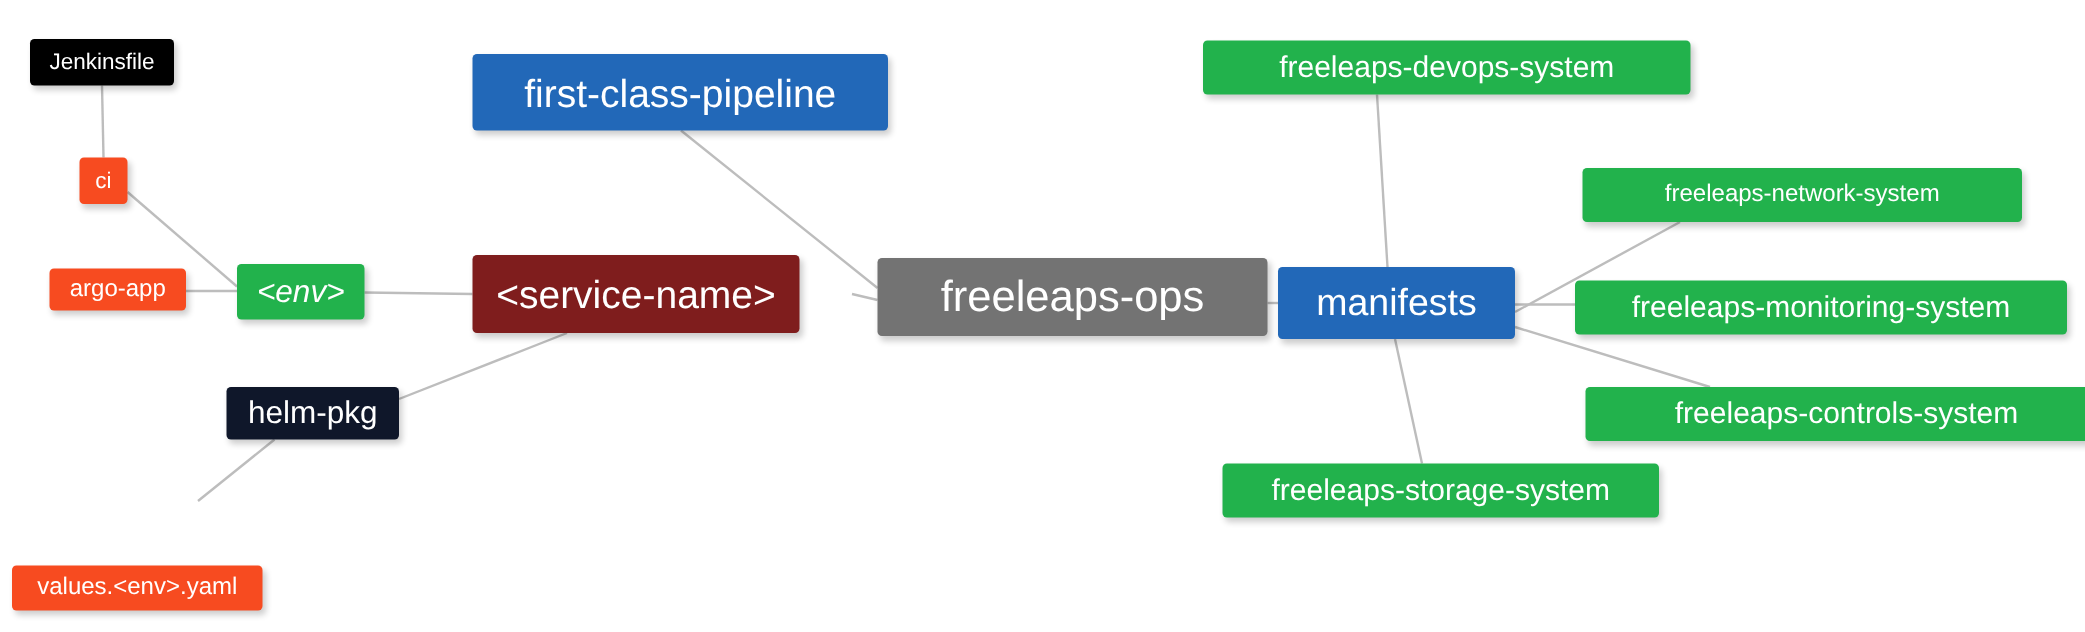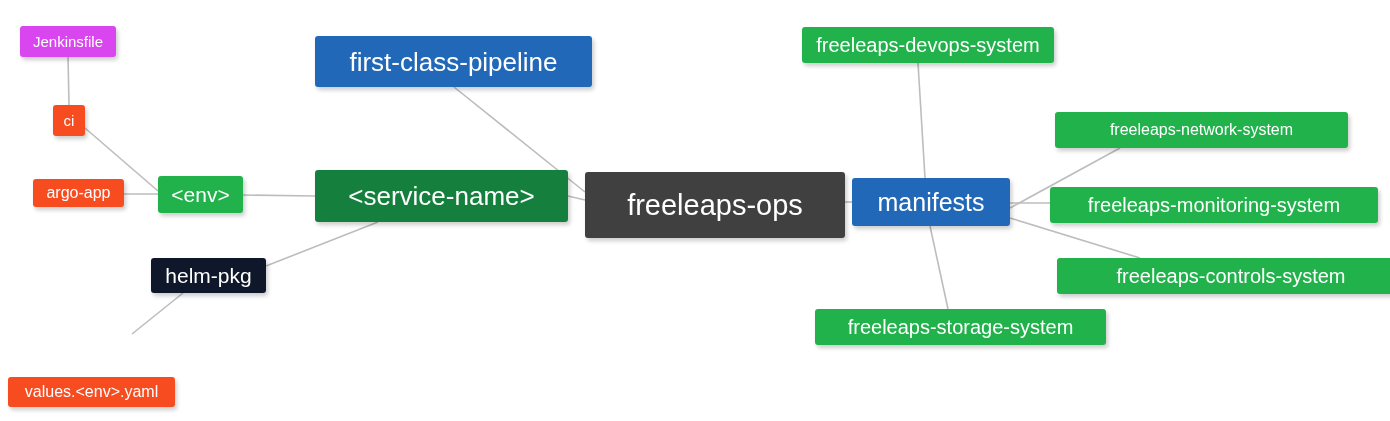--- a/index.html
+++ b/index.html
@@ -58,51 +58,51 @@
       <line x1="158" y1="194" x2="124" y2="194" stroke="#bdbdbd" stroke-width="1.6"></line>
       <line x1="69" y1="105" x2="68" y2="57" stroke="#bdbdbd" stroke-width="1.6"></line>
       <line x1="183" y1="293" x2="132" y2="334" stroke="#bdbdbd" stroke-width="1.6"></line>
       <line x1="925" y1="178" x2="918" y2="63" stroke="#bdbdbd" stroke-width="1.6"></line>
       <line x1="1010" y1="208" x2="1120" y2="148" stroke="#bdbdbd" stroke-width="1.6"></line>
       <line x1="1010" y1="203" x2="1050" y2="203" stroke="#bdbdbd" stroke-width="1.6"></line>
       <line x1="1010" y1="218" x2="1140" y2="258" stroke="#bdbdbd" stroke-width="1.6"></line>
       <line x1="930" y1="226" x2="948" y2="309" stroke="#bdbdbd" stroke-width="1.6"></line>
     </svg>
   <div id="node-layer">
-      <div class="node" style="left: 585px; top: 172px; width: 260px; height: 66px; background: #404040; font-size: 29px;">
+      <div class="node" style="left: 585px; top: 172px; width: 260px; height: 52px; background: #737373; font-size: 29px;">
         <span class="node-label">freeleaps-ops</span>
       </div>
-      <div class="node" style="left: 315px; top: 170px; width: 253px; height: 52px; background: #15803d; font-size: 26px;">
+      <div class="node" style="left: 315px; top: 170px; width: 218px; height: 52px; background: #7f1d1d; font-size: 26px;">
         <span class="node-label">&lt;service-name&gt;</span>
       </div>
       <div class="node" style="left: 315px; top: 36px; width: 277px; height: 51px; background: rgb(34, 104, 184); font-size: 26px;">
         <span class="node-label">first-class-pipeline</span>
       </div>
       <div class="node" style="left: 852px; top: 178px; width: 158px; height: 48px; background: rgb(34, 104, 184); font-size: 25px;">
         <span class="node-label">manifests</span>
       </div>
-      <div class="node" style="left: 158px; top: 176px; width: 85px; height: 37px; background: rgb(34, 178, 76); font-size: 21px;">
+      <div class="node" style="left: 158px; top: 176px; width: 85px; height: 37px; background: rgb(34, 178, 76); font-size: 21px; font-style: italic;">
         <span class="node-label">&lt;env&gt;</span>
       </div>
       <div class="node" style="left: 151px; top: 258px; width: 115px; height: 35px; background: #0f172a; font-size: 21px;">
         <span class="node-label">helm-pkg</span>
       </div>
-      <div class="node" style="left: 20px; top: 26px; width: 96px; height: 31px; background: #d946ef; font-size: 15px;">
+      <div class="node" style="left: 20px; top: 26px; width: 96px; height: 31px; background: #000000; font-size: 15px;">
         <span class="node-label">Jenkinsfile</span>
       </div>
       <div class="node" style="left: 53px; top: 105px; width: 32px; height: 31px; background: rgb(247, 75, 32); font-size: 15px; text-align: center;">
         <span class="node-label">ci</span>
       </div>
       <div class="node" style="left: 33px; top: 179px; width: 91px; height: 28px; background: rgb(247, 75, 32); font-size: 16px;">
         <span class="node-label">argo-app</span>
       </div>
       <div class="node" style="left: 8px; top: 334px; width: 167px; height: 30px; background: rgb(247, 75, 32); font-size: 16px; margin-top: 43px;">
         <span class="node-label">values.&lt;env&gt;.yaml</span>
       </div>
-      <div class="node" style="left: 802px; top: 27px; width: 252px; height: 36px; background: rgb(34, 178, 76); font-size: 20px;">
+      <div class="node" style="left: 802px; top: 27px; width: 325px; height: 36px; background: rgb(34, 178, 76); font-size: 20px;">
         <span class="node-label">freeleaps-devops-system</span>
       </div>
       <div class="node" style="left: 1055px; top: 112px; width: 293px; height: 36px; background: rgb(34, 178, 76); font-size: 16px; justify-content: center;">
         <span class="node-label">freeleaps-network-system</span>
       </div>
       <div class="node" style="left: 1050px; top: 187px; width: 328px; height: 36px; background: rgb(34, 178, 76); font-size: 20px;">
         <span class="node-label">freeleaps-monitoring-system</span>
       </div>
       <div class="node" style="left: 1057px; top: 258px; width: 348px; height: 36px; background: rgb(34, 178, 76); font-size: 20px;">
         <span class="node-label">freeleaps-controls-system</span>

